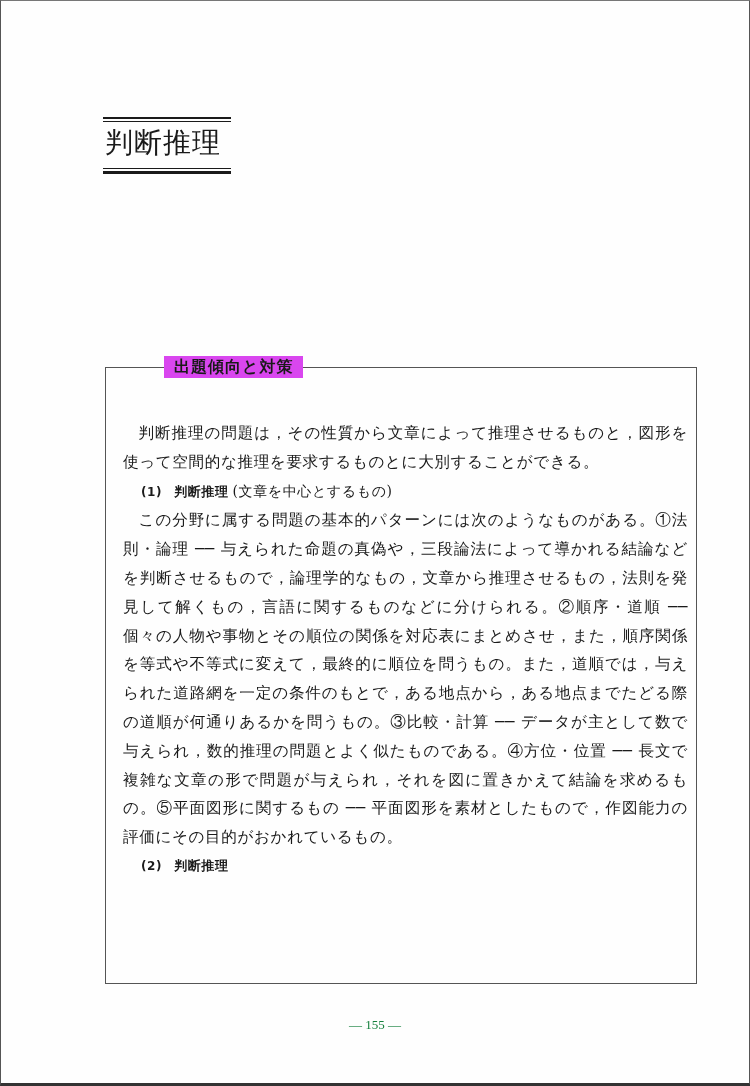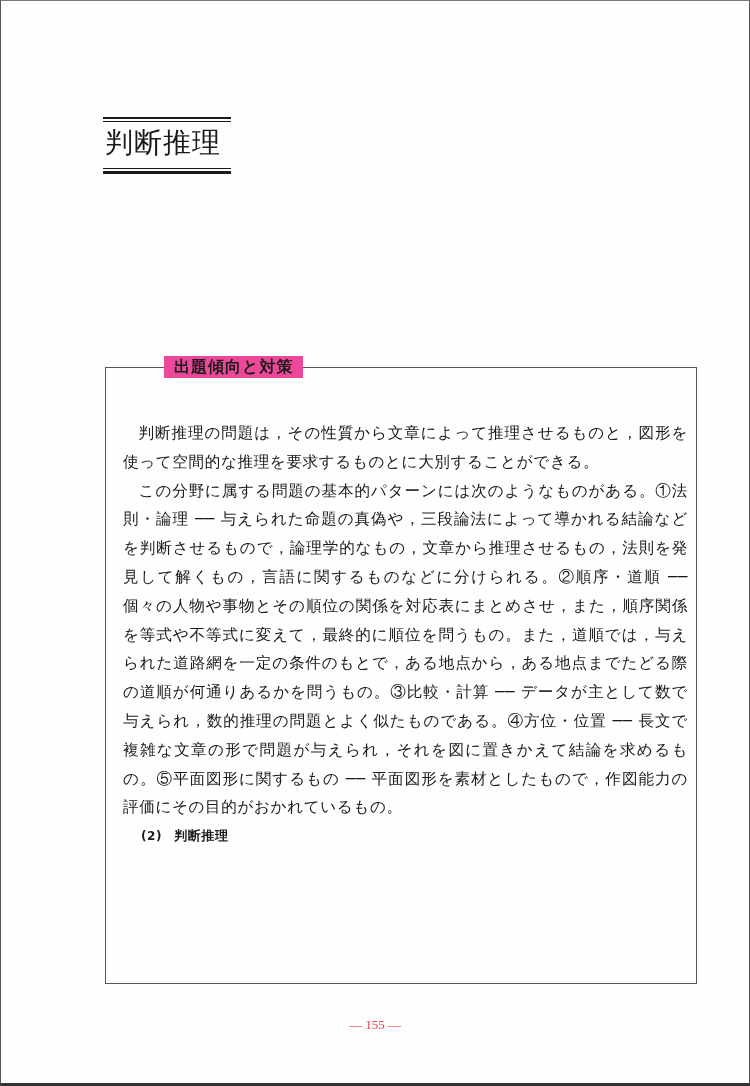--- a/index.html
+++ b/index.html
@@ -62,21 +62,21 @@
       top: 367px;
       width: 592px;
       height: 617px;
       border: 1px solid #555;
       box-sizing: border-box;
     }
     .section-heading {
       position: absolute;
       left: 58px;
       top: -12px;
-      background: #ec4899;
+      background: #d946ef;
       padding: 0 10px;
       font-family: "DejaVu Sans", "Liberation Sans", sans-serif;
       font-weight: bold;
       font-size: 16px;
       line-height: 22px;
       letter-spacing: 1px;
     }
     .section-content {
       position: absolute;
       left: 17px;
@@ -114,21 +114,21 @@
       font-size: 14px;
       margin-left: 4px;
     }
     .page-number {
       position: absolute;
       left: 0;
       width: 750px;
       top: 1017px;
       text-align: center;
       font-size: 13px;
-      color: #ef4444;
+      color: #15803d;
       font-family: "Liberation Serif", "DejaVu Serif", serif;
     }
   </style>
 </head>
 <body>
 
 <div class="page-frame"></div>
 
 <div class="title-block">
   <div class="title-rule"></div>
@@ -136,20 +136,23 @@
   <div class="title-text">判断推理</div>
   <div class="title-rule bottom-thin"></div>
   <div class="title-rule bottom-thick"></div>
 </div>
 
 <div class="section-box">
   <div class="section-heading">出題傾向と対策</div>
   <div class="section-content">
     <p class="para">判断推理の問題は，その性質から文章によって推理させるものと，図形を使って空間的な推理を要求するものとに大別することができる。</p>
 
+    <p class="subhead">
+      <span class="num">(1)</span><span class="label">判断推理</span><span class="note">(文章を中心とするもの)</span>
+    </p>
     <p class="para">この分野に属する問題の基本的パターンには次のようなものがある。①法則・論理 ── 与えられた命題の真偽や，三段論法によって導かれる結論などを判断させるもので，論理学的なもの，文章から推理させるもの，法則を発見して解くもの，言語に関するものなどに分けられる。②順序・道順 ── 個々の人物や事物とその順位の関係を対応表にまとめさせ，また，順序関係を等式や不等式に変えて，最終的に順位を問うもの。また，道順では，与えられた道路網を一定の条件のもとで，ある地点から，ある地点までたどる際の道順が何通りあるかを問うもの。③比較・計算 ── データが主として数で与えられ，数的推理の問題とよく似たものである。④方位・位置 ── 長文で複雑な文章の形で問題が与えられ，それを図に置きかえて結論を求めるもの。⑤平面図形に関するもの ── 平面図形を素材としたもので，作図能力の評価にその目的がおかれているもの。</p>
 
     <p class="subhead">
       <span class="num">(2)</span><span class="label">判断推理</span>
     </p>
   </div>
 </div>
 
 <div class="page-number">— 155 —</div>
 

